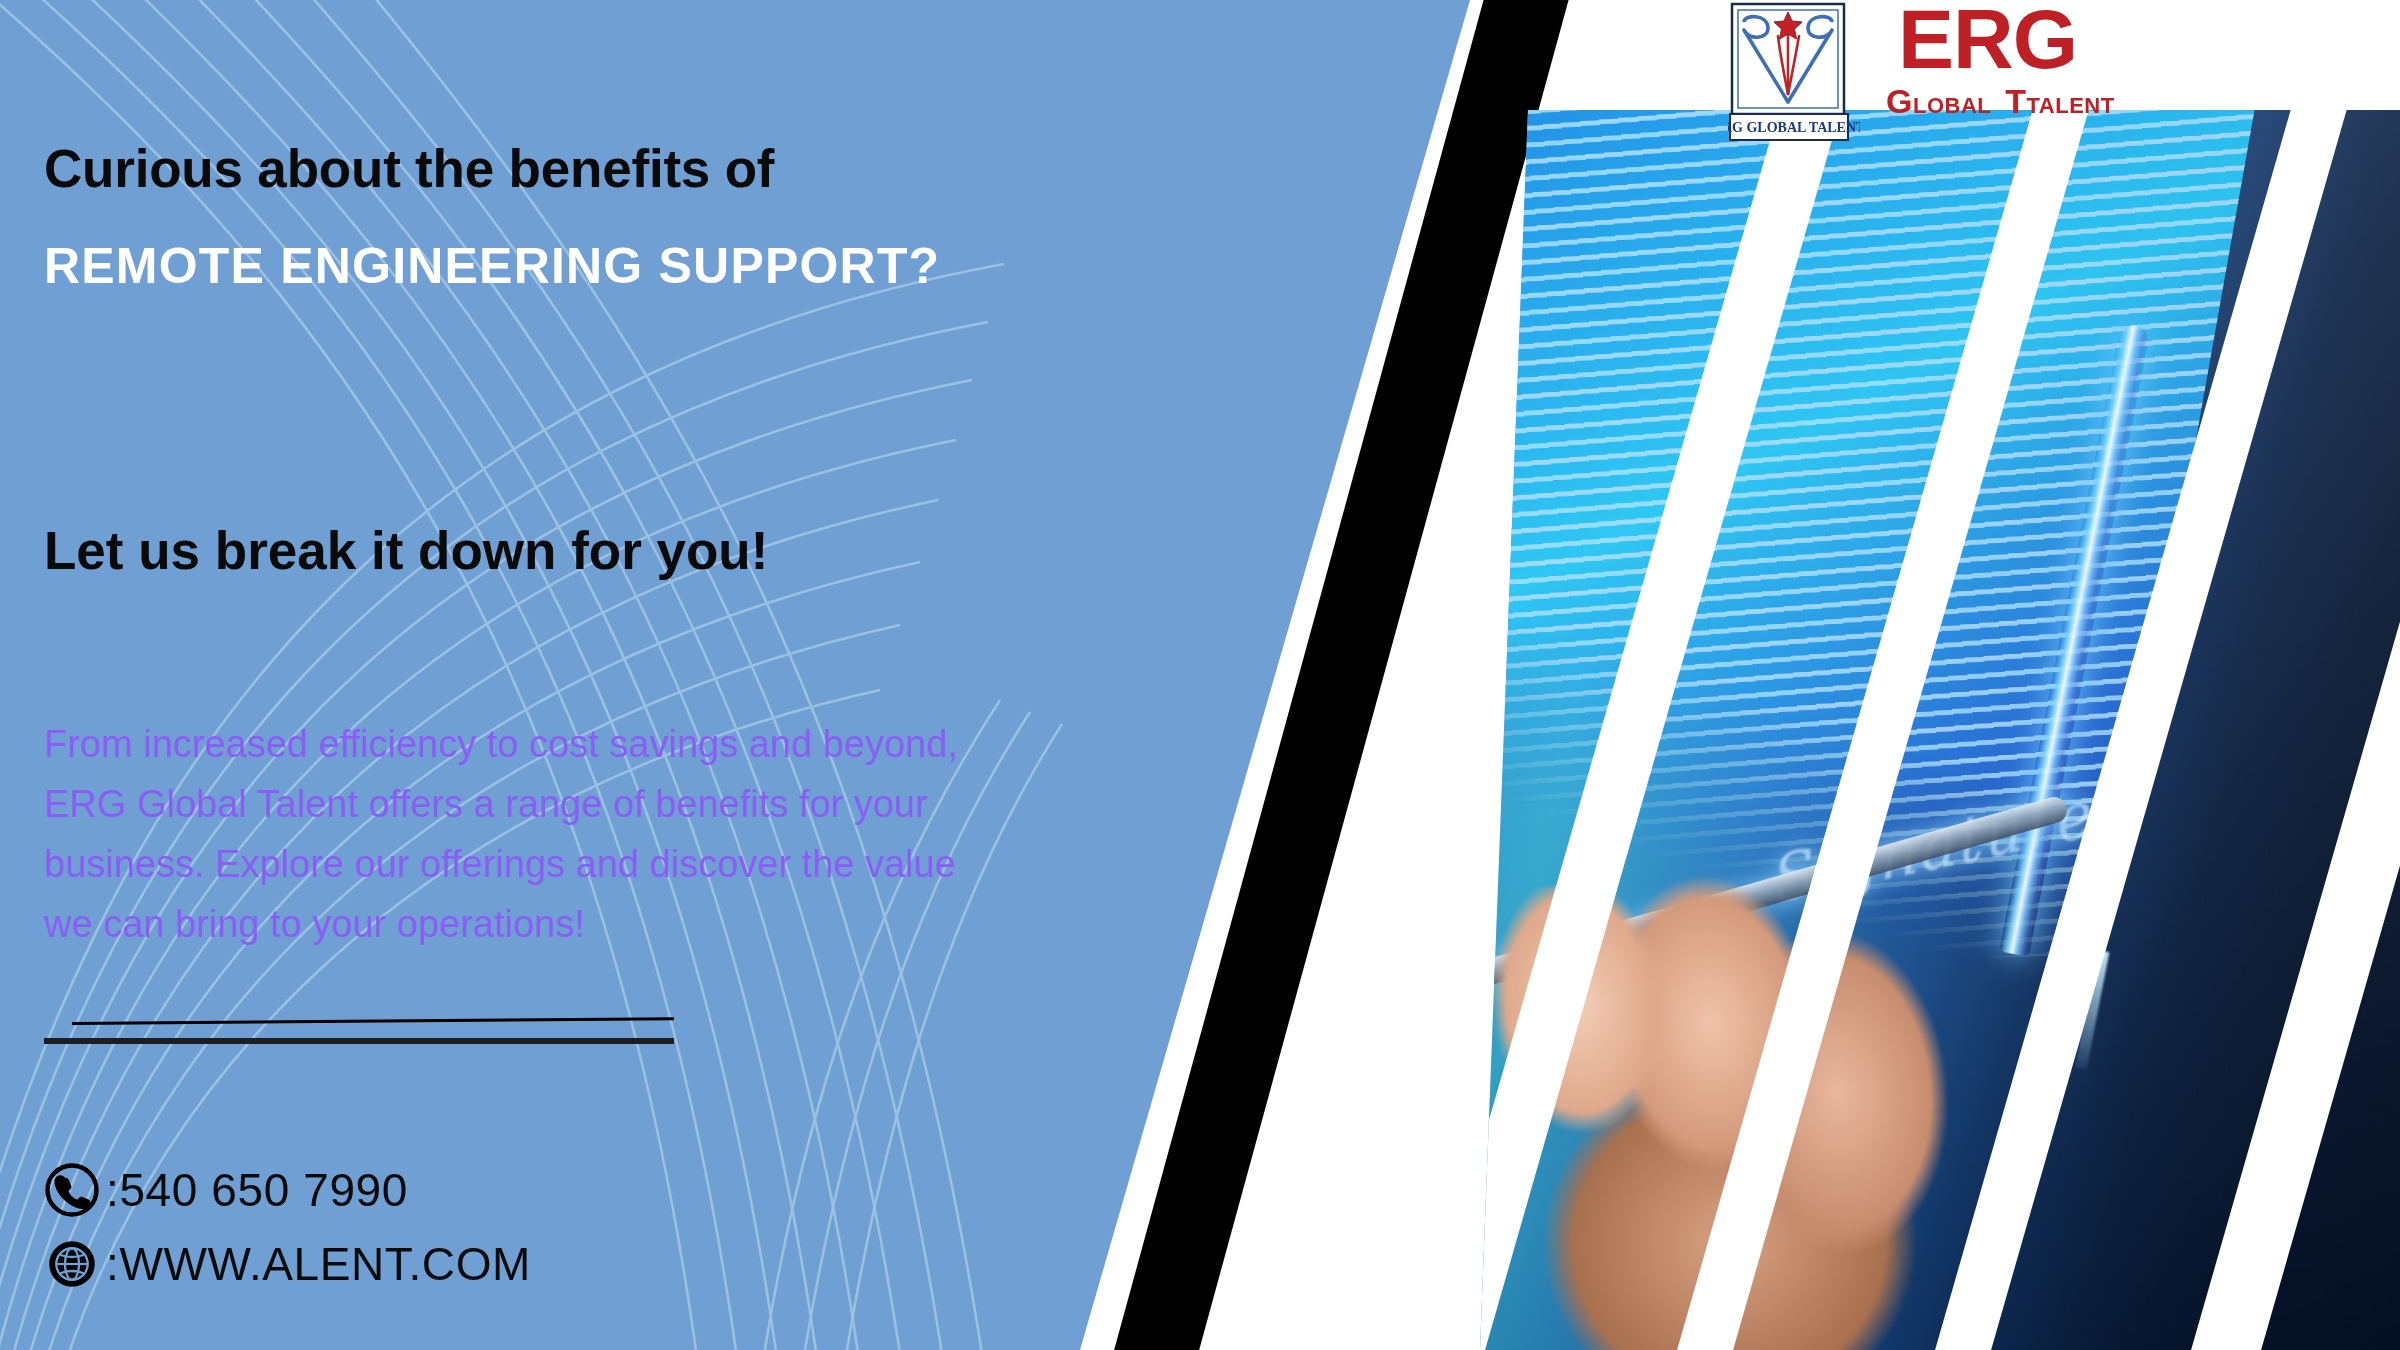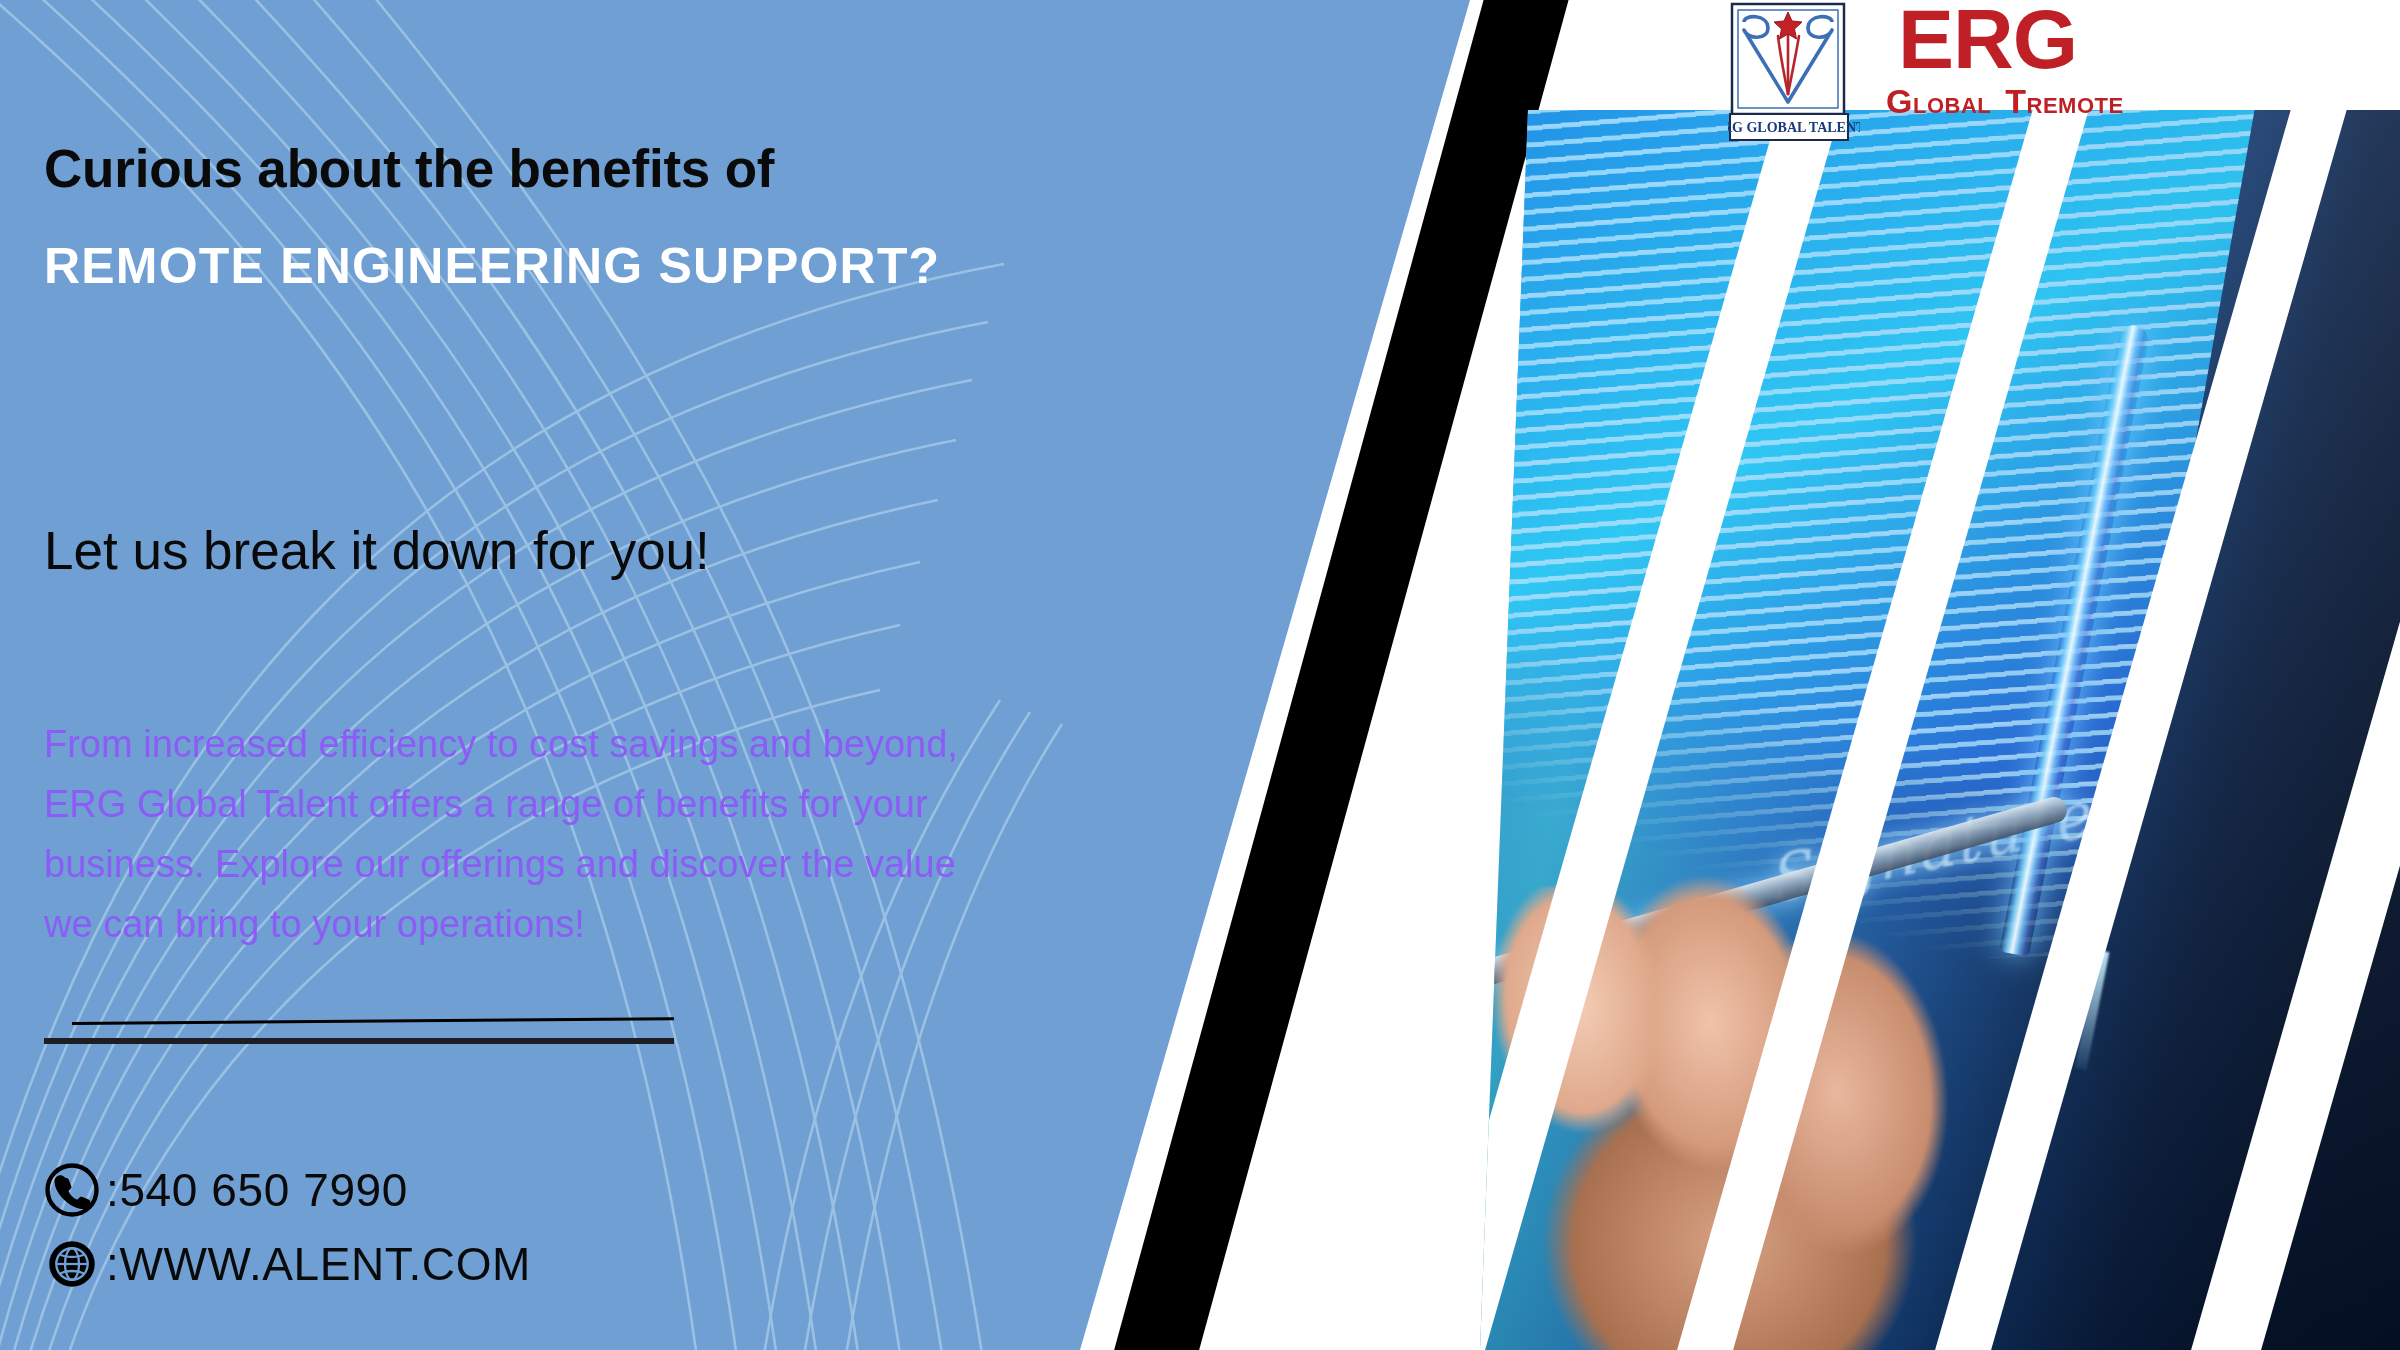--- a/index.html
+++ b/index.html
@@ -220,21 +220,21 @@
     font-weight: 700;
     color: #ffffff;
     line-height: 1.22;
     letter-spacing: 1.2px;
   }
   .subhead {
     position: absolute;
     top: 520px;
     left: 0;
     font-size: 53px;
-    font-weight: 400;
+    font-weight: 700;
     color: #0a0a0a;
     white-space: nowrap;
   }
   .body-copy {
     position: absolute;
     top: 714px;
     left: 0;
     width: 930px;
     font-size: 38px;
     line-height: 1.58;
@@ -430,18 +430,18 @@
         <path d="M60 92 C64 72, 68 52, 71 34"></path>
       </g>
       <path d="M60 10 l4 9 10 1 -7.5 7 2 10 -8.5 -5 -8.5 5 2 -10 -7.5 -7 10 -1 z" fill="#c32127" stroke="#8d1a1f" stroke-width="1"></path>
       <rect x="2" y="112" width="118" height="26" fill="#ffffff" stroke="#1b2a4a" stroke-width="2"></rect>
       <text x="61" y="130" text-anchor="middle" font-family="Liberation Serif, serif" font-size="14" font-weight="700" fill="#1b3a7a">ERG GLOBAL TALENT</text>
     </svg>
 
     <div class="logo-word">
       <div class="logo-erg">ERG</div>
       <div class="logo-sub">
-        <span>G</span><span class="sm">LOBAL</span><span class="gap"></span><span>T</span><span class="sm">REMOTE</span>
+        <span>G</span><span class="sm">LOBAL</span><span class="gap"></span><span>T</span><span class="sm">TALENT</span>
       </div>
     </div>
   </div>
 
 </div>
 
 </body></html>

